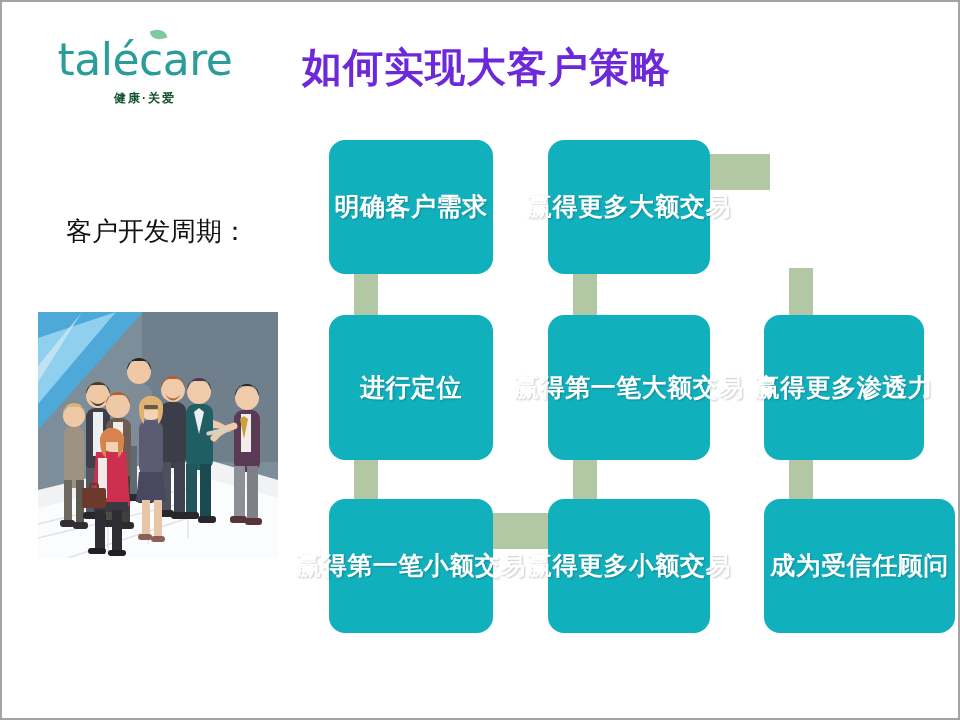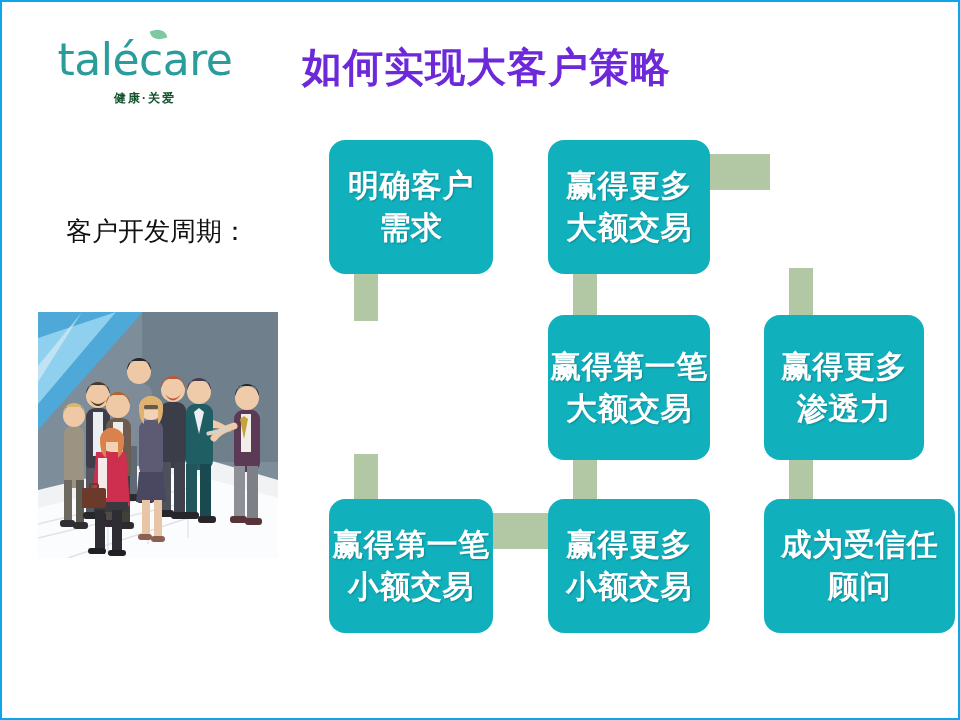--- a/index.html
+++ b/index.html
@@ -11,21 +11,21 @@
     font-family: "Liberation Sans", "DejaVu Sans", sans-serif;
   }
 
   #slide {
     position: relative;
     width: 960px;
     height: 720px;
     background: #ffffff;
     overflow: hidden;
     box-sizing: border-box;
-    border: 2px solid #0ea5e9;
+    border: 2px solid #a3a3a3;
   }
 
   
   #logo-block {
     position: absolute;
     left: 28px;
     top: 36px;
     width: 230px;
     text-align: center;
   }
@@ -97,25 +97,25 @@
     top: 0;
     width: 960px;
     height: 720px;
   }
   .node {
     position: absolute;
     background: #11b0bd;
     border-radius: 16px;
     color: #ffffff;
     display: flex;
-    flex-direction: column;
+    flex-direction: row;
     align-items: center;
     justify-content: center;
     text-align: center;
-    font-size: 31px;
+    font-size: 25px;
     font-weight: bold;
     line-height: 1.34;
     letter-spacing: 0.5px;
     text-shadow: 1px 1px 2px rgba(0,0,0,0.22);
     box-sizing: border-box;
     padding: 4px;
   }
   .node .line { display: block; white-space: nowrap; }
 
   .connector {
@@ -279,20 +279,23 @@
       <div class="connector" style="left: 352px; top: 266px; width: 24px; height: 53px;"></div>
       <div class="connector" style="left: 702px; top: 152px; width: 66px; height: 36px;"></div>
       <div class="node" style="left: 327px; top: 138px; width: 164px; height: 134px;">
         <span class="line">明确客户</span>
         <span class="line">需求</span>
       </div>
       <div class="node" style="left: 546px; top: 138px; width: 162px; height: 134px;">
         <span class="line">赢得更多</span>
         <span class="line">大额交易</span>
       </div>
+      <div class="node" style="left: 327px; top: 313px; width: 164px; height: 145px;">
+        <span class="line">进行定位</span>
+      </div>
       <div class="node" style="left: 546px; top: 313px; width: 162px; height: 145px;">
         <span class="line">赢得第一笔</span>
         <span class="line">大额交易</span>
       </div>
       <div class="node" style="left: 762px; top: 313px; width: 160px; height: 145px;">
         <span class="line">赢得更多</span>
         <span class="line">渗透力</span>
       </div>
       <div class="node" style="left: 327px; top: 497px; width: 164px; height: 134px;">
         <span class="line">赢得第一笔</span>

